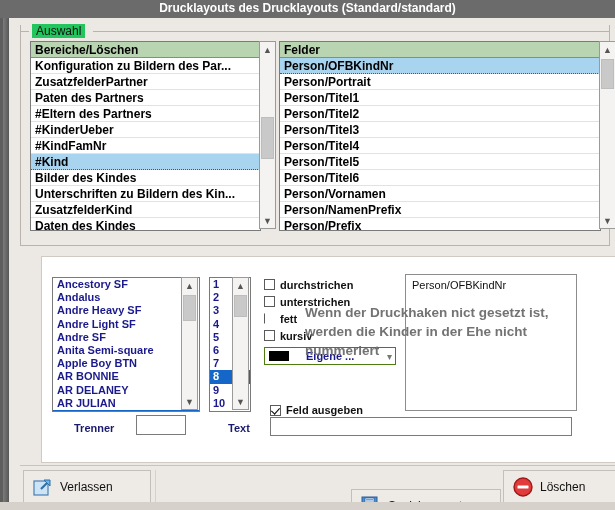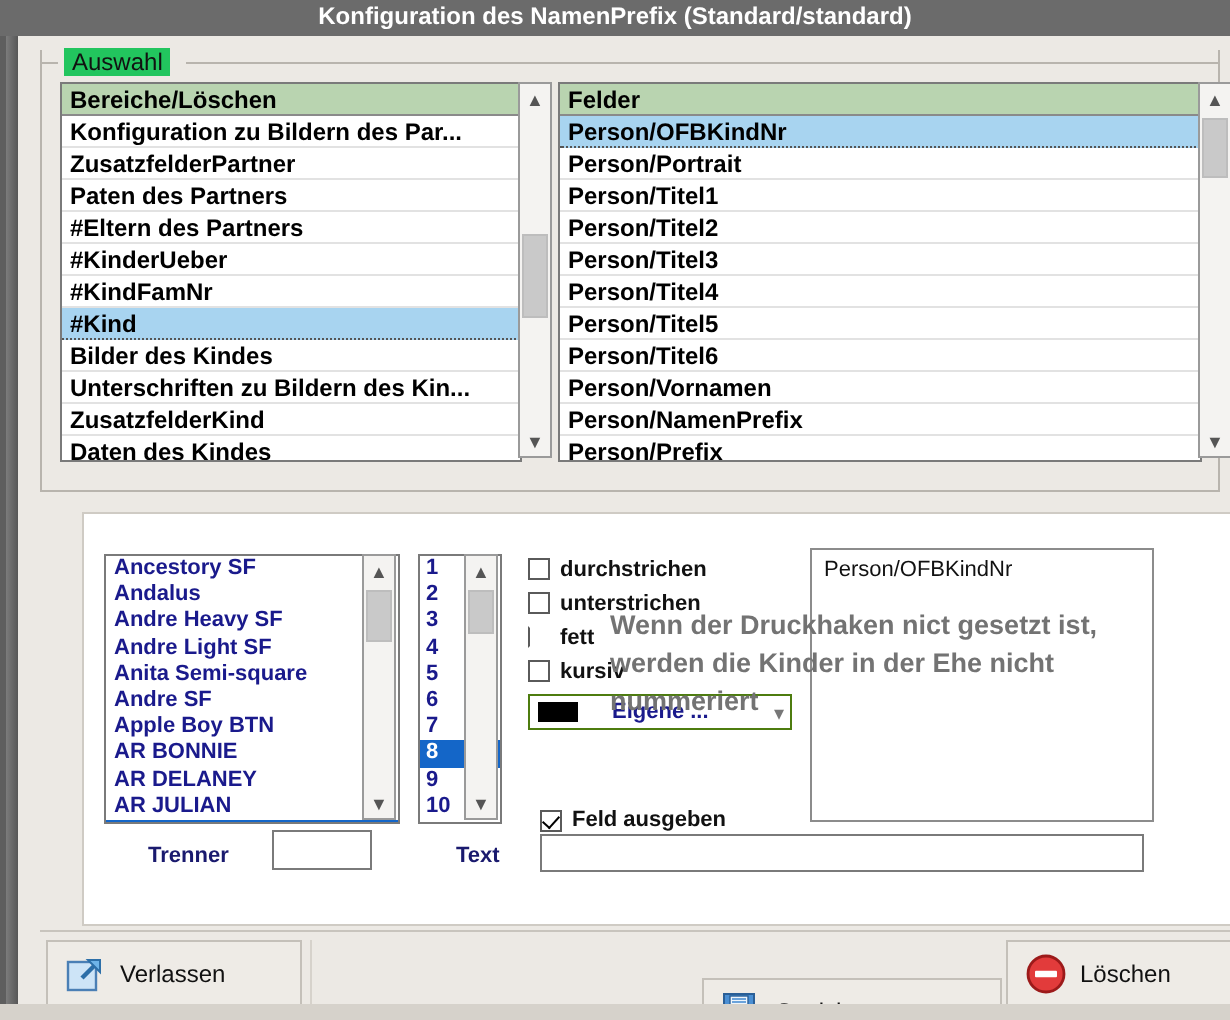--- a/index.html
+++ b/index.html
@@ -288,21 +288,21 @@
     position:absolute; left:0; bottom:0; width:615px; height:8px;
     background:#d6d2cb;
   }
 </style>
 </head>
 <body>
 
 <div id="root">
 
   <div class="titlebar">
-    <span class="tt">Konfiguration des NamenPrefix (Standard/standard)</span>
+    <span class="tt">Drucklayouts des Drucklayouts (Standard/standard)</span>
   </div>
 
   <div class="leftrail">
     <div class="leftrail-inner"></div>
   </div>
 
   <div class="content">
 
     <div class="group-auswahl">
       <div class="group-topline-l"></div>
@@ -355,22 +355,22 @@
     </div>
 
     <div class="lower-panel">
 
       <div class="fontlist">
         <div id="font-rows">
             <div class="f-row">Ancestory SF</div>
             <div class="f-row">Andalus</div>
             <div class="f-row">Andre Heavy SF</div>
             <div class="f-row">Andre Light SF</div>
+            <div class="f-row">Andre SF</div>
             <div class="f-row">Anita  Semi-square</div>
-            <div class="f-row">Andre SF</div>
             <div class="f-row">Apple Boy BTN</div>
             <div class="f-row">AR BONNIE</div>
             <div class="f-row">AR DELANEY</div>
             <div class="f-row">AR JULIAN</div>
             <div class="f-row sel">Arial</div>
           </div>
       </div>
       <div class="vsb" style="left:139px; top:20px; height:133px;">
         <div class="arrow up">▲</div>
         <div class="thumb" style="top:17px; height:26px;"></div>

